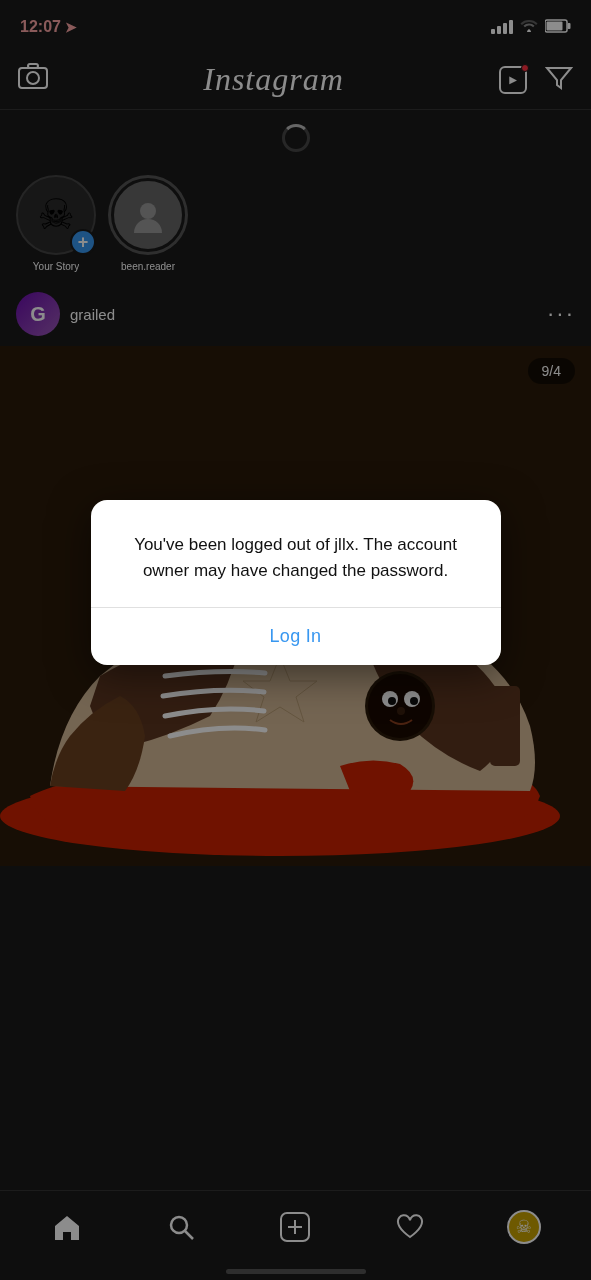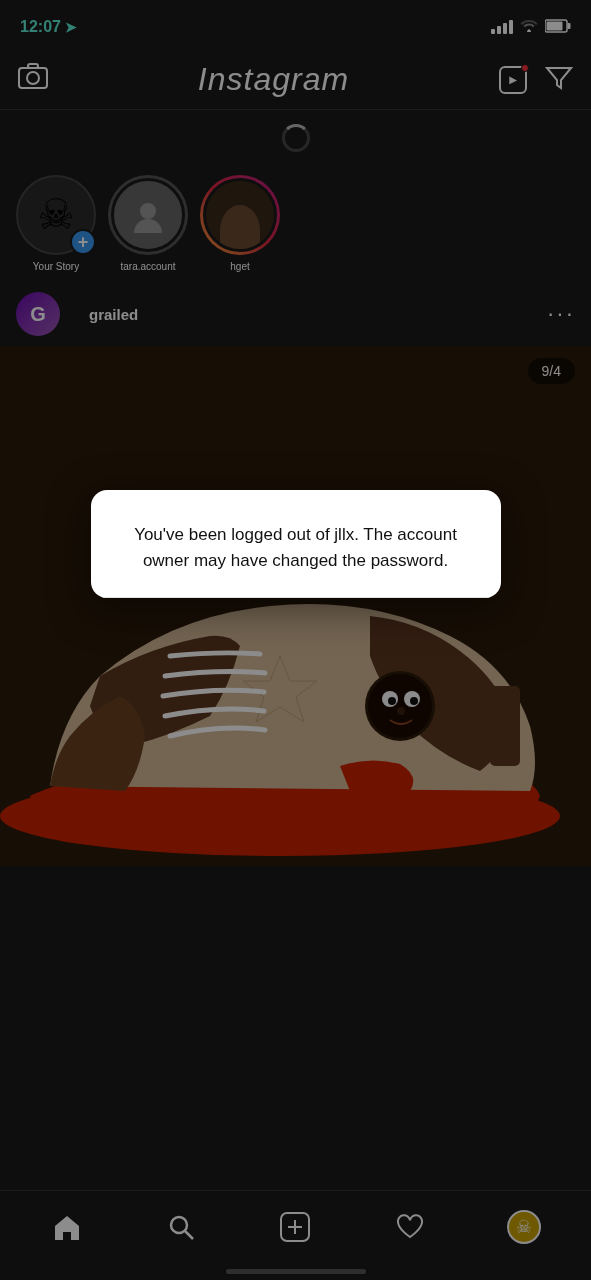--- a/index.html
+++ b/index.html
@@ -14,21 +14,21 @@
       position: relative;
     }
 
     
     .status-bar {
       display: flex;
       justify-content: space-between;
       align-items: center;
       padding: 12px 20px 8px;
       background: #1a1a1a;
-      color: #5eead4;
+      color: #fca5a5;
       font-size: 16px;
       font-weight: 600;
       height: 50px;
     }
     .status-left { display: flex; align-items: center; gap: 4px; }
     .status-right { display: flex; align-items: center; gap: 6px; }
     .signal-bars { display: flex; align-items: flex-end; gap: 2px; }
     .signal-bar { background: #fff; width: 4px; border-radius: 1px; }
     .bar1 { height: 5px; }
     .bar2 { height: 8px; }
@@ -40,21 +40,21 @@
       display: flex;
       justify-content: space-between;
       align-items: center;
       padding: 8px 18px;
       background: #1a1a1a;
       border-bottom: 1px solid #333;
       height: 60px;
     }
     .nav-icon { color: #fff; font-size: 26px; cursor: pointer; }
     .nav-logo {
-      font-family: Liberation Sans, sans-serif;
+      font-family: Liberation Serif, serif;
       color: #fff;
       font-size: 32px;
       font-style: italic;
       letter-spacing: 1px;
       text-align: center;
     }
     .nav-right { display: flex; gap: 18px; align-items: center; }
 
     
     .loading-area {
@@ -156,22 +156,21 @@
       display: flex;
       align-items: center;
       justify-content: center;
       color: #fff;
       font-size: 20px;
       font-weight: bold;
     }
     .post-username {
       color: #fff;
       font-size: 15px;
-      font-weight: 700;
-      margin-left: 19px;
+      font-weight: 400;
     }
     .post-more {
       color: #fff;
       font-size: 22px;
       letter-spacing: 2px;
       cursor: pointer;
     }
 
     
     .post-image {
@@ -189,21 +188,21 @@
       left: 0;
       width: 100%;
       height: 100%;
       background: rgba(0,0,0,0.45);
       z-index: 10;
     }
 
     
     .modal {
       position: absolute;
-      top: 490px;
+      top: 500px;
       left: 50%;
       transform: translateX(-50%);
       width: 410px;
       background: #fff;
       border-radius: 16px;
       z-index: 20;
       overflow: hidden;
       box-shadow: 0 10px 40px rgba(0,0,0,0.5);
     }
     .modal-body {
@@ -377,33 +376,23 @@
     <div class="story-avatar-wrap">
       <div style="width:80px;height:80px;border-radius:50%;padding:3px;background:#555;display:flex;align-items:center;justify-content:center;">
         <div style="width:100%;height:100%;border-radius:50%;border:3px solid #1a1a1a;background:#666;display:flex;align-items:center;justify-content:center;">
           <svg width="36" height="36" viewBox="0 0 36 36" fill="#999">
               <circle cx="18" cy="14" r="8"></circle>
               <path d="M4 36c0-8 6-14 14-14s14 6 14 14H4z"></path>
             </svg>
         </div>
       </div>
     </div>
-    <span class="story-label">tara.account</span>
-  </div>
-
-  <div class="story-item">
-    <div class="story-avatar-wrap">
-      <div style="width:80px;height:80px;border-radius:50%;padding:3px;background:linear-gradient(45deg,#f09433,#e6683c,#dc2743,#cc2366,#bc1888);display:flex;align-items:center;justify-content:center;">
-        <div style="width:100%;height:100%;border-radius:50%;border:3px solid #1a1a1a;background:#3a2a1a;overflow:hidden;display:flex;align-items:flex-end;justify-content:center;">
-          <div style="width:40px;height:52px;background:#6b4c30;border-radius:50% 50% 0 0;position:relative;top:8px;"></div>
-        </div>
-      </div>
-    </div>
-    <span class="story-label">hget</span>
-  </div>
+    <span class="story-label">been.reader</span>
+  </div>
+
 
 
 </div>
 
 <div class="post-section">
   <div class="post-header">
     <div class="post-user">
       <div class="post-avatar">
         <span>G</span>
       </div>
@@ -455,20 +444,21 @@
   </div>
 </div>
 
 <div class="overlay"></div>
 
 <div class="modal">
   <div class="modal-body">
     <p class="modal-text">You've been logged out of jllx. The account owner may have changed the password.</p>
   </div>
   <div class="modal-divider"></div>
+  <button class="modal-btn">Log In</button>
 </div>
 
 <div class="bottom-nav">
   <div class="bottom-nav-item">
     <svg width="28" height="26" viewBox="0 0 28 26" fill="white">
       <path d="M14 2L2 12v14h8v-8h8v8h8V12L14 2z"></path>
     </svg>
   </div>
   <div class="bottom-nav-item">
     <svg width="26" height="26" viewBox="0 0 26 26" fill="none" stroke="white" stroke-width="2.5">

